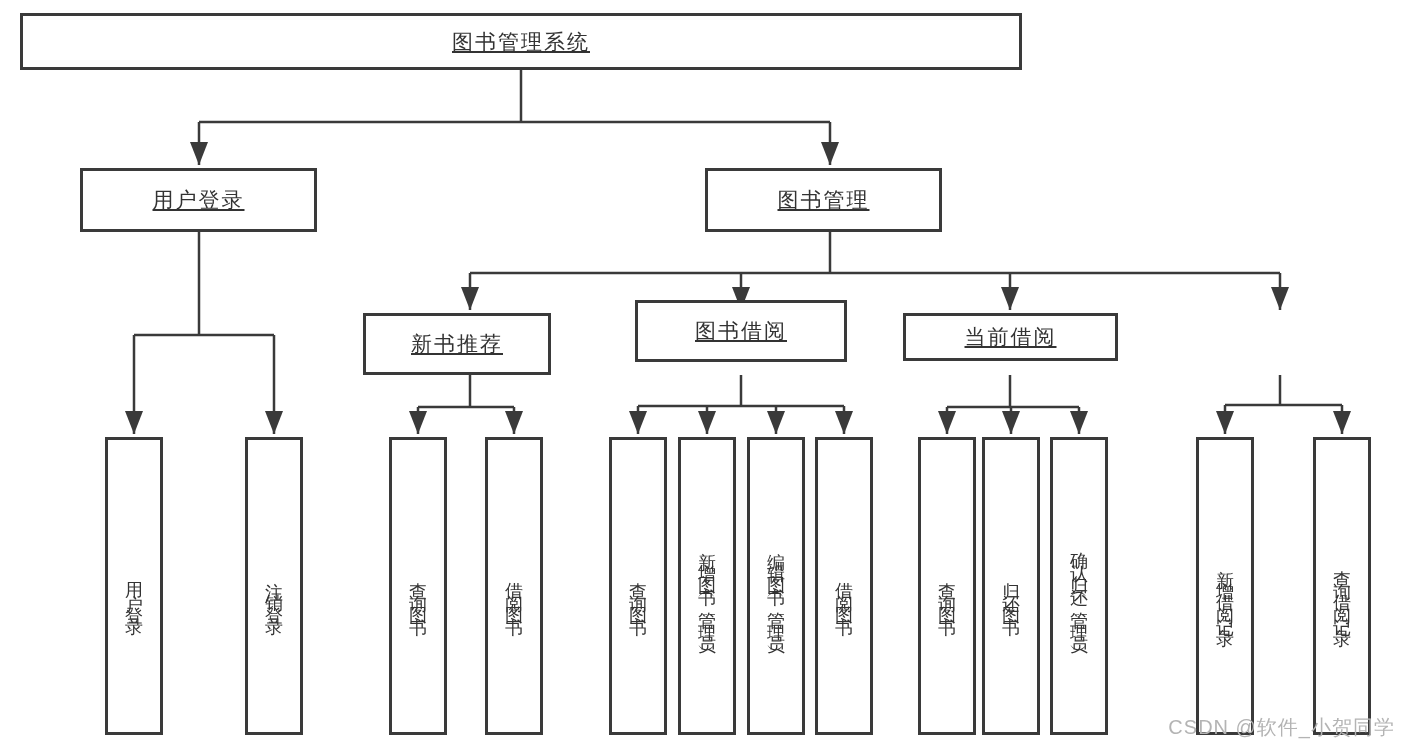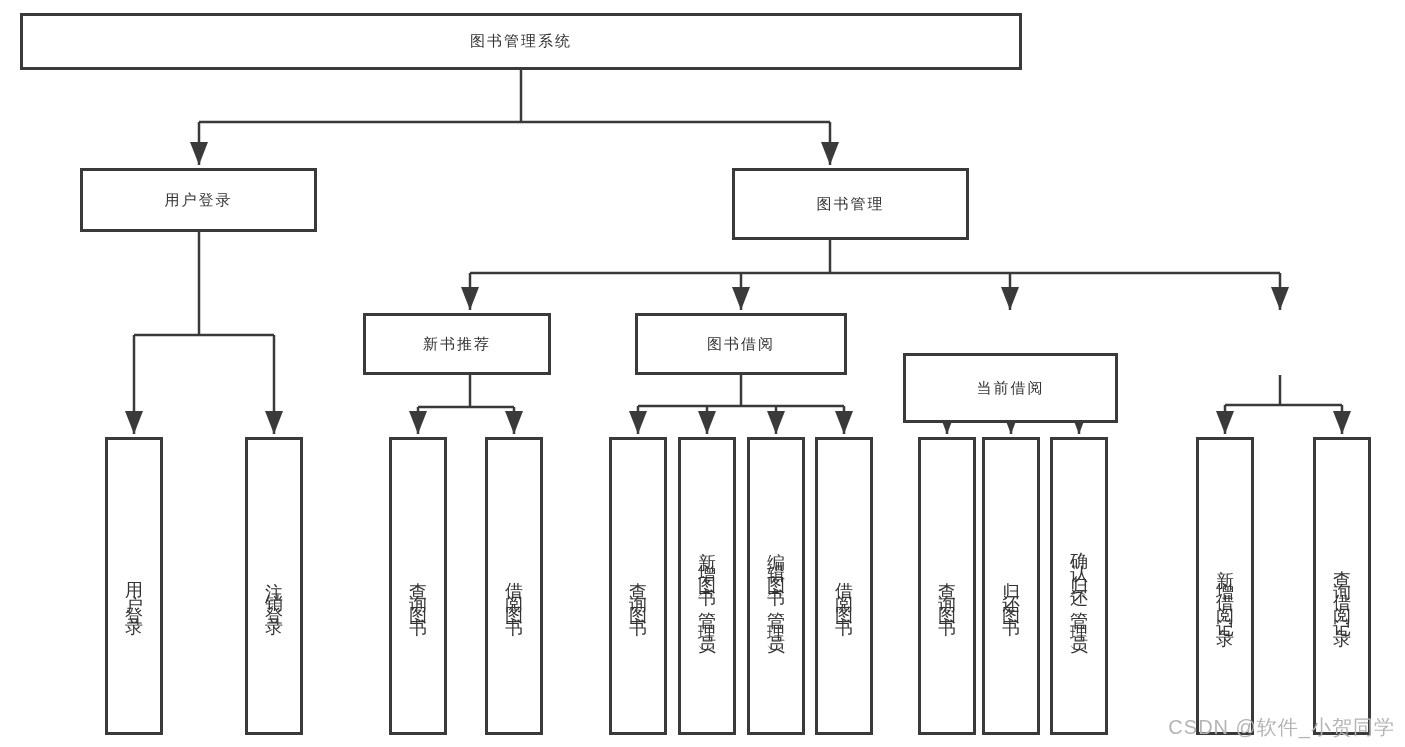--- a/index.html
+++ b/index.html
@@ -31,24 +31,25 @@
     position:absolute;
     box-sizing:border-box;
     background:var(--box-fill);
     border:3px solid var(--line);
     display:flex;
     align-items:center;
     justify-content:center;
     color:var(--text);
   }
   .node .hlabel{
-    font-size:15px;
+    font-size:21px;
     letter-spacing:2px;
     color:var(--text);
     white-space:nowrap;
+    text-decoration:underline;
   }
   .leaf .vtext{
     writing-mode:vertical-rl;
     text-orientation:mixed;
     font-size:18px;
     line-height:1;
     letter-spacing:12px;
     margin-bottom:-12px;
     color:var(--text);
     white-space:nowrap;
@@ -117,31 +118,31 @@
     <path class="c" d="M1342 405 V434" marker-end="url(#arrow)"></path>
   </svg>
 
   <div class="node" style="left:20px;top:13px;width:1002px;height:57px;">
     <span class="hlabel">图书管理系统</span>
   </div>
 
   <div class="node" style="left:80px;top:168px;width:237px;height:64px;">
     <span class="hlabel">用户登录</span>
   </div>
-  <div class="node" style="left:732px;top:168px;width:237px;height:72px;">
+  <div class="node" style="left:705px;top:168px;width:237px;height:64px;">
     <span class="hlabel">图书管理</span>
   </div>
 
   <div class="node" style="left:363px;top:313px;width:188px;height:62px;">
     <span class="hlabel">新书推荐</span>
   </div>
-  <div class="node" style="left:635px;top:313px;width:212px;height:62px;">
+  <div class="node" style="left:635px;top:300px;width:212px;height:62px;">
     <span class="hlabel">图书借阅</span>
   </div>
-  <div class="node" style="left:903px;top:313px;width:215px;height:70px;margin-top:40px;">
+  <div class="node" style="left:903px;top:313px;width:215px;height:48px;">
     <span class="hlabel">当前借阅</span>
   </div>
 
   <div class="node leaf" style="left:105px;top:437px;width:58px;height:298px;">
     <span class="vtext">用户登录</span>
   </div>
   <div class="node leaf" style="left:245px;top:437px;width:58px;height:298px;">
     <span class="vtext">注销登录</span>
   </div>
 

